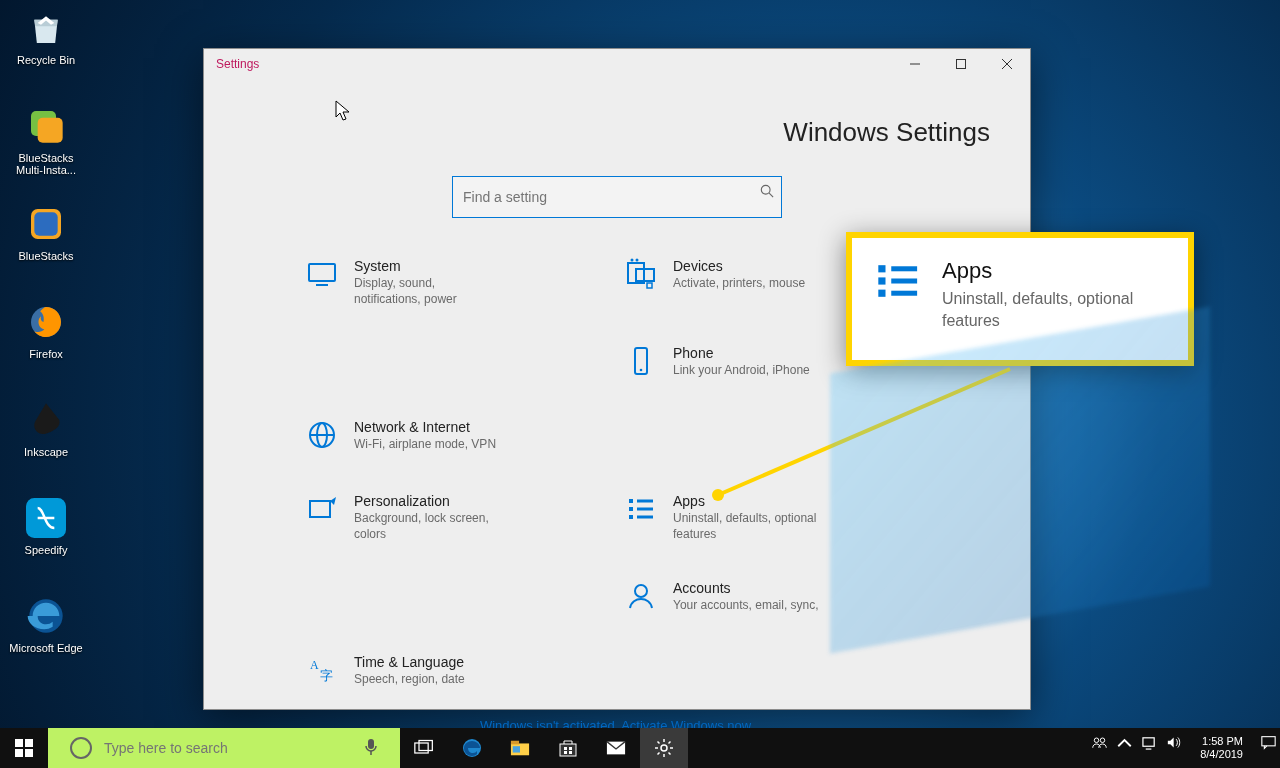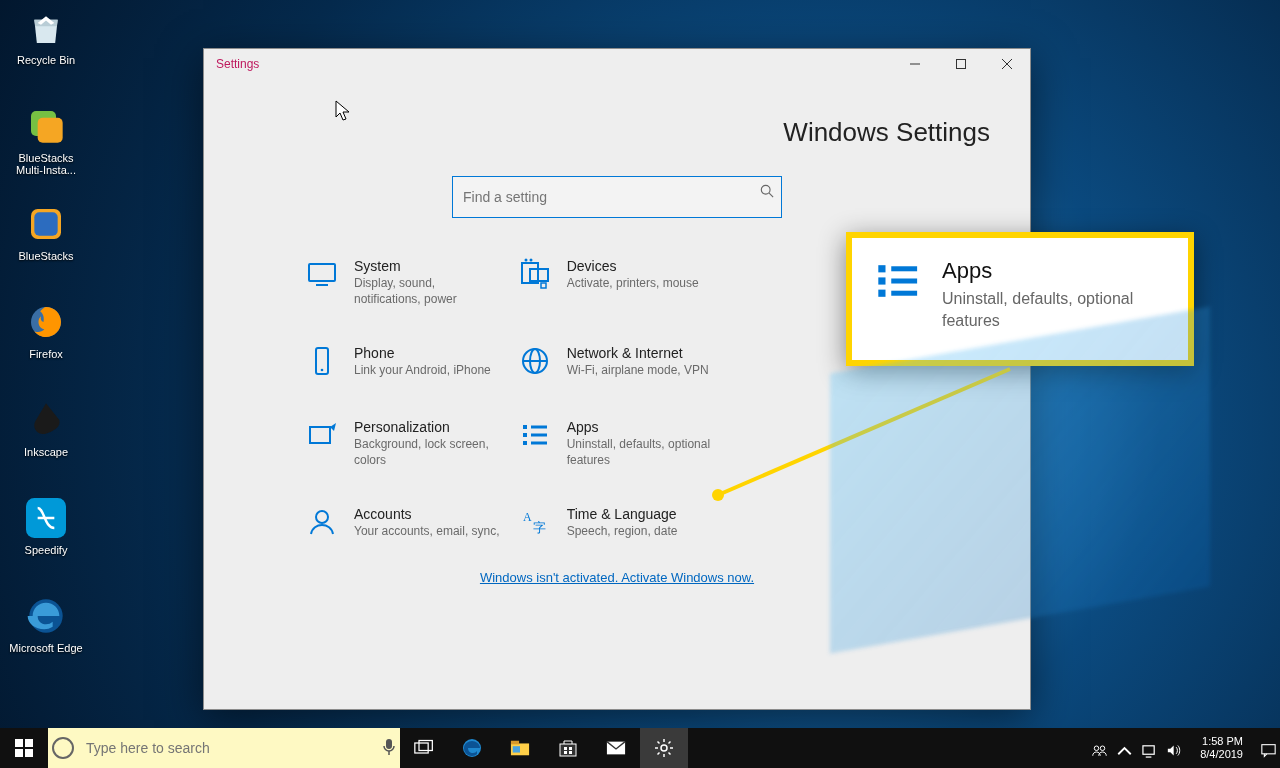--- a/index.html
+++ b/index.html
@@ -11,45 +11,45 @@
 
 .win{position:absolute;left:203px;top:48px;width:826px;height:660px;background:#eeeeee;border:1px solid #8c8c8c;box-shadow:0 10px 40px rgba(0,0,0,.5)}
 .titlebar{height:30px;display:flex;align-items:center;padding-left:12px;color:#be185d;font-size:12px}
 .winbtns{margin-left:auto;display:flex}
 .winbtns div{width:46px;height:30px;display:flex;align-items:center;justify-content:center;color:#2e2e2e}
 .wscontent{padding:20px 40px 0}
 .wstitle{text-align:right;font-size:26px;font-weight:300;color:#222;margin:18px 0 28px}
 .searchwrap{width:330px;margin:0 auto 40px;position:relative}
 .searchwrap input{width:100%;height:42px;box-sizing:border-box;border:1px solid #0078d7;background:#f3f3f3;padding:0 30px 0 10px;font-size:14px;color:#777;outline:none}
 .searchwrap .sico{position:absolute;right:8px;top:8px;color:#666}
-.catgrid{display:grid;grid-template-columns:repeat(3,1fr);column-gap:12px;row-gap:38px;padding:0 60px}
+.catgrid{display:grid;grid-template-columns:repeat(2,1fr);column-gap:12px;row-gap:38px;padding:0 60px}
 .cat{display:flex;gap:14px;cursor:pointer}
 .cat .cico{width:36px;height:36px;flex:0 0 36px;color:#0078d7;display:flex;align-items:flex-start;justify-content:center}
 .cat .cico svg{width:32px;height:32px}
 .cat .ctxt .ct{font-size:14px;color:#222}
 .cat .ctxt .cd{font-size:12px;color:#6a6a6a;margin-top:2px;line-height:1.3;max-width:150px}
 .actlink{text-align:center;margin-top:26px}
 .actlink a{color:#0067c0;font-size:13px;}
 
 .callout{position:absolute;left:846px;top:232px;width:348px;height:134px;background:#fff;border:6px solid #ffd400;box-shadow:0 6px 25px rgba(0,0,0,.45);display:flex;gap:22px;padding:20px 22px;box-sizing:border-box}
 .callout .cico{flex:0 0 46px;color:#0078d7}
 .callout .cico svg{width:46px;height:46px}
 .callout .ct{font-size:22px;color:#111}
 .callout .cd{font-size:16px;color:#666;margin-top:4px;line-height:1.35}
 .arrow{position:absolute;left:710px;top:363px;width:310px;height:140px;pointer-events:none}
 
 .taskbar{position:absolute;left:0;bottom:0;width:100%;height:40px;background:#101010;display:flex;align-items:center;color:#fff;font-size:12px}
 .tbtn{width:48px;height:40px;display:flex;align-items:center;justify-content:center;cursor:pointer}
 .tbtn.active{background:#3a3a3a}
 .tbtn svg{width:20px;height:20px}
-.searchbar{flex:0 0 352px;height:40px;background:#fef9c3;display:flex;align-items:center;gap:10px;color:#666;padding:0 4px;box-sizing:border-box}
+.searchbar{flex:0 0 352px;height:40px;background:#bef264;display:flex;align-items:center;gap:10px;color:#666;padding:0 22px;box-sizing:border-box}
 .searchbar .cort{width:18px;height:18px;border:2px solid #666;border-radius:50%}
 .searchbar input{border:none;outline:none;font-size:14px;color:#666;flex:1;background:transparent}
 .searchbar .mic{color:#555}
-.tray{margin-left:auto;display:flex;align-items:flex-end;gap:10px;padding-right:4px}
+.tray{margin-left:auto;display:flex;align-items:flex-start;gap:10px;padding-right:4px}
 .tray .clk{text-align:right;font-size:11px;line-height:1.15;padding:0 8px}
 .tray svg{width:15px;height:15px;color:#fff}
 .cursor{position:absolute;left:335px;top:100px;pointer-events:none}
 </style>
 </head>
 <body>
 
 <div class="desktop">
 
   <div class="dicon" style="left:8px;top:6px">

